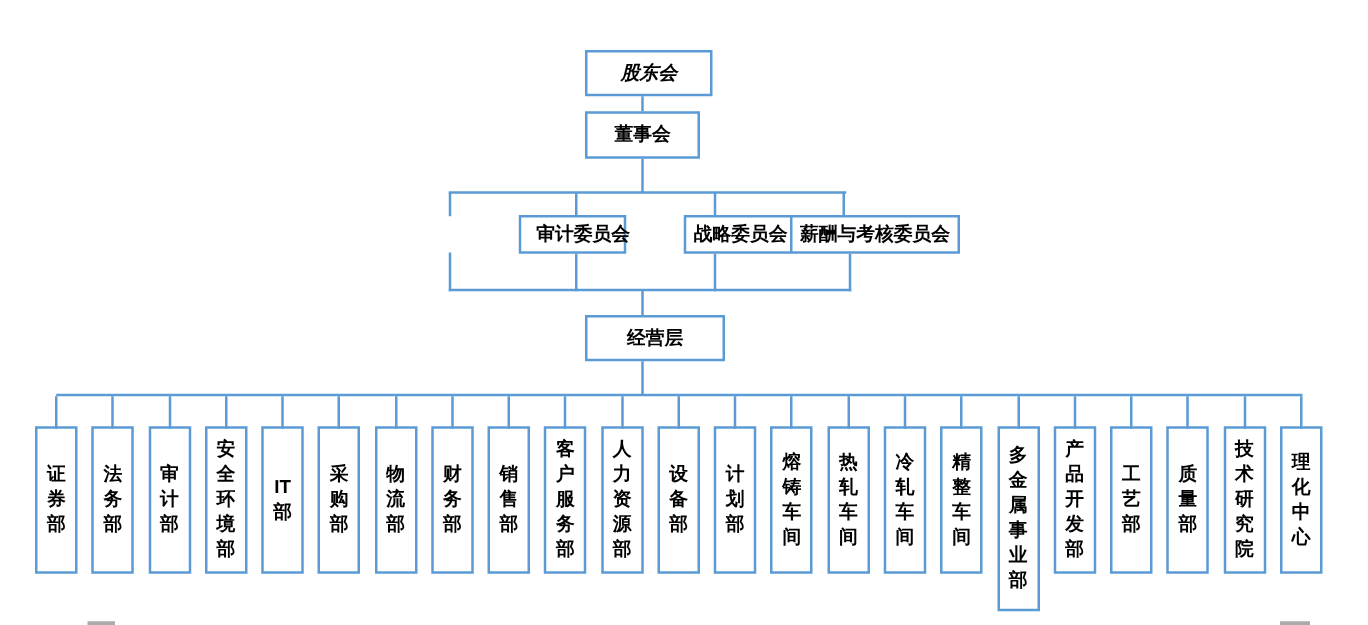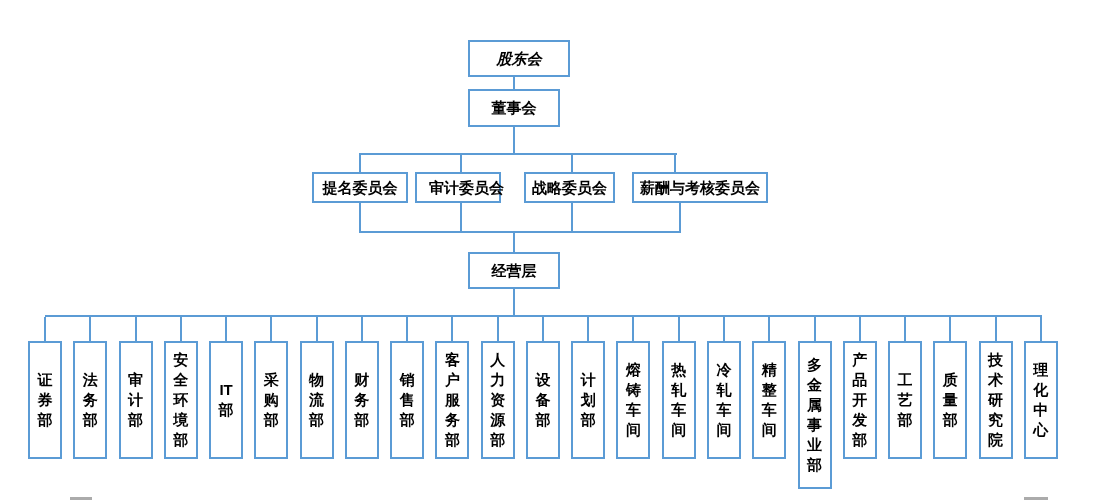--- a/index.html
+++ b/index.html
@@ -19,26 +19,26 @@
     border:2px solid #5B9BD5;
     display:flex;align-items:center;justify-content:center;
     font-size:15px;font-weight:bold;
     text-align:center;
     line-height:1.2;
     white-space:nowrap;
   }
   
   .n-share{left:468px;top:40px;width:102px;height:37px;font-style:italic;}
   .n-board{left:468px;top:89px;width:92px;height:38px;}
-  .n-mgmt {left:468px;top:252px;width:92px;height:37px;text-align:center;}
+  .n-mgmt {left:468px;top:252px;width:112px;height:37px;text-align:center;}
   
   .cmt{top:172px;height:31px;}
   .c1{left:312px;width:96px;}
   .c2{left:415px;width:86px;padding-left:17px;}
-  .c3{left:524px;width:91px;}
+  .c3{left:547px;width:91px;}
   .c4{left:632px;width:136px;text-align:center;}
   
   .vl,.hl{position:absolute;background:#5B9BD5;}
   .vl{width:2px;}
   .hl{height:2px;}
   
   #dept-row{
     position:absolute;
     left:28px;top:341px;width:1030px;
     display:flex;justify-content:space-between;align-items:flex-start;
@@ -95,23 +95,20 @@
   <div class="vl" style="left:513px;top:288px;height:28px;"></div>
   <div class="hl" style="left:45px;top:315px;width:997px;"></div>
 
   <div class="node n-share">
     <span>股东会</span>
   </div>
   <div class="node n-board">
     <span>董事会</span>
   </div>
 
-  <div class="node cmt c1">
-    <span>提名委员会</span>
-  </div>
   <div class="node cmt c2">
     <span>审计委员会</span>
   </div>
   <div class="node cmt c3">
     <span>战略委员会</span>
   </div>
   <div class="node cmt c4">
     <span>薪酬与考核委员会</span>
   </div>
 

